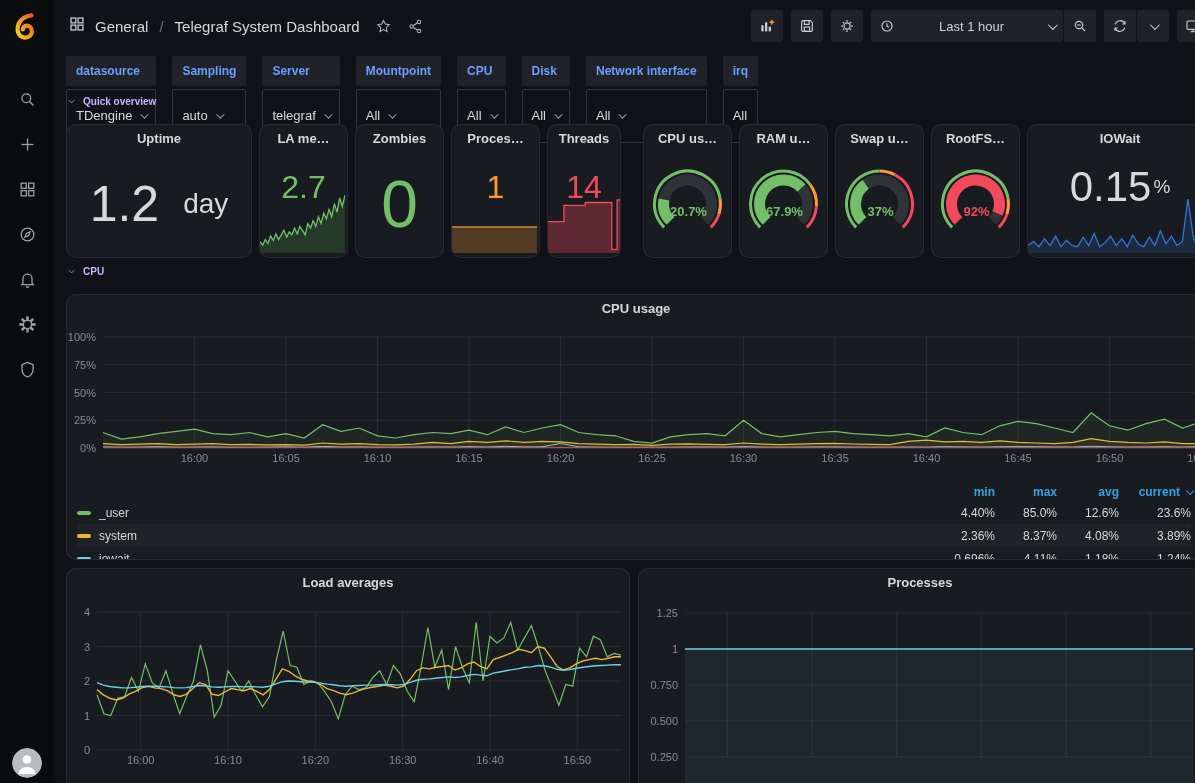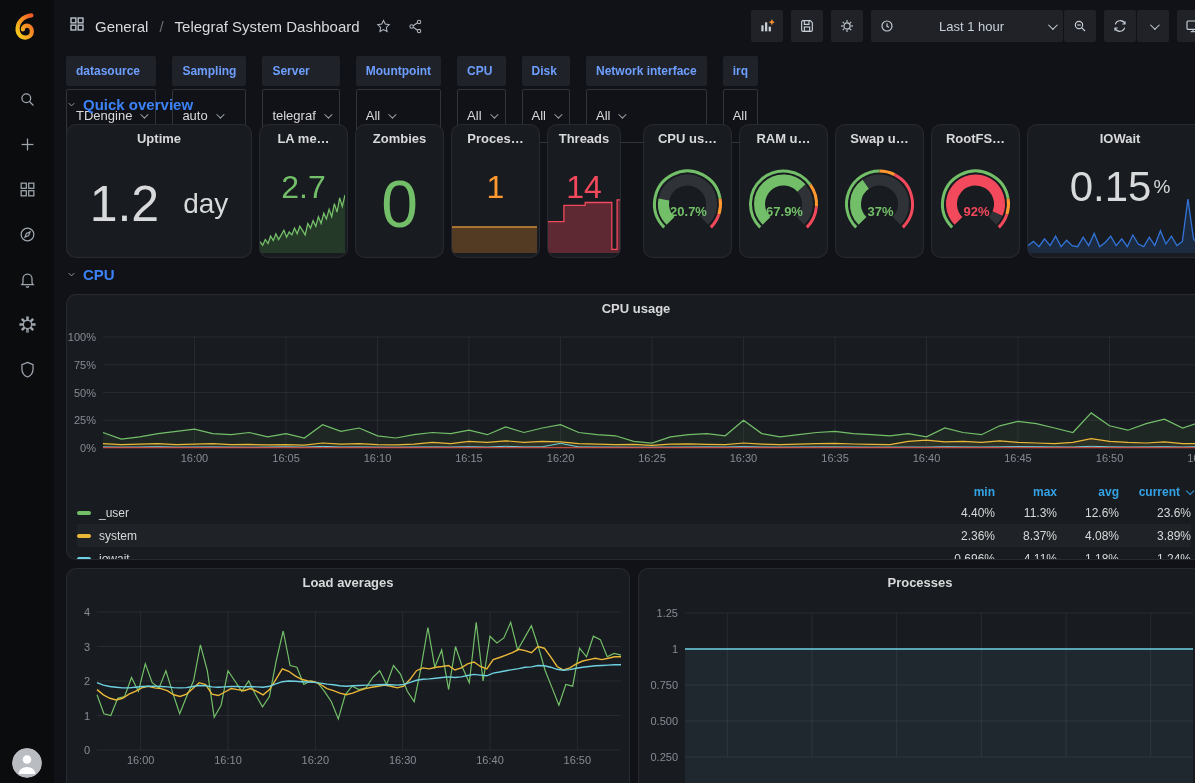--- a/index.html
+++ b/index.html
@@ -36,21 +36,21 @@
           transform:rotate(45deg) translateY(-2px); display:inline-block; }
   
   #filters { position:absolute; left:66px; top:56px; height:30px; display:flex; gap:16px; }
   .fgroup { display:flex; gap:3px;flex-direction:column; }
   .flabel { background:#1f2228; color:#6e9fff; font-size:12px; font-weight:bold; border-radius:2px;
             padding:0 10px; line-height:30px; cursor:default; white-space:nowrap; }
   .fvalue { background:#111217; border:1px solid #2f343d; color:#d8d9da; font-size:13px; border-radius:2px;
             padding:12px 9px; line-height:28px; cursor:pointer; display:flex; align-items:center; gap:8px; white-space:nowrap; }
   .fvalue .chev { width:6px; height:6px; border-color:#9da5ad; transform:rotate(45deg) translateY(-2px); }
   
-  .section-head { position:absolute; display:flex; align-items:center; gap:6px; font-size:15px; font-weight:bold; color:#3b82f6; cursor:pointer; }
+  .section-head { position:absolute; display:flex; align-items:center; gap:6px; font-size:10px; font-weight:bold; color:#c4b5fd; cursor:pointer; }
   .section-head svg { stroke:#9da5ad; fill:none; stroke-width:2; width:11px; height:11px; }
   
   .panel { position:absolute; background:#181b1f; border:1px solid rgba(204,204,220,0.09); border-radius:10px; overflow:hidden; }
   .ptitle { height:26px; display:flex; align-items:center; justify-content:center; font-size:13px; font-weight:bold;
             color:#d8d9da; cursor:pointer; white-space:nowrap; overflow:hidden; }
   .stat-body { position:absolute; left:0; right:0; top:26px; bottom:0; display:flex; align-items:center; justify-content:center; }
   .stat-val { font-weight:500; line-height:1; }
   .v-xl { font-size:50px; }
   .v-huge { font-size:66px; }
   .v-md { font-size:32px; }
@@ -463,21 +463,21 @@
           <span class="lcol">max</span>
           <span class="lcol">avg</span>
           <span class="lcol cur">current<span class="sortchev"></span></span>
         </div>
         <div class="leg-row">
           <span class="lname">
             <span class="ldash" style="background: rgb(115, 191, 105);"></span>
             <span>_user</span>
           </span>
           <span class="lcol">4.40%</span>
-          <span class="lcol">11.3%</span>
+          <span class="lcol">85.0%</span>
           <span class="lcol">12.6%</span>
           <span class="lcol cur">23.6%</span>
         </div>
         <div class="leg-row">
           <span class="lname">
             <span class="ldash" style="background: rgb(234, 184, 57);"></span>
             <span>system</span>
           </span>
           <span class="lcol">2.36%</span>
           <span class="lcol">8.37%</span>

